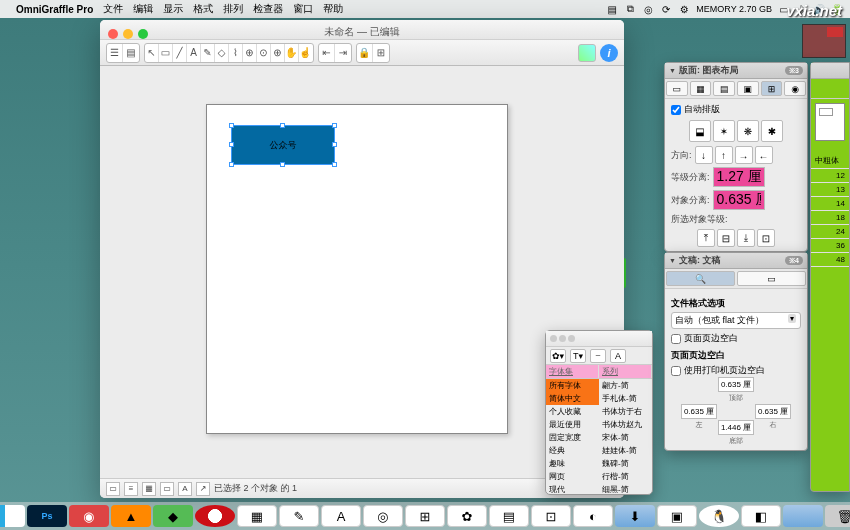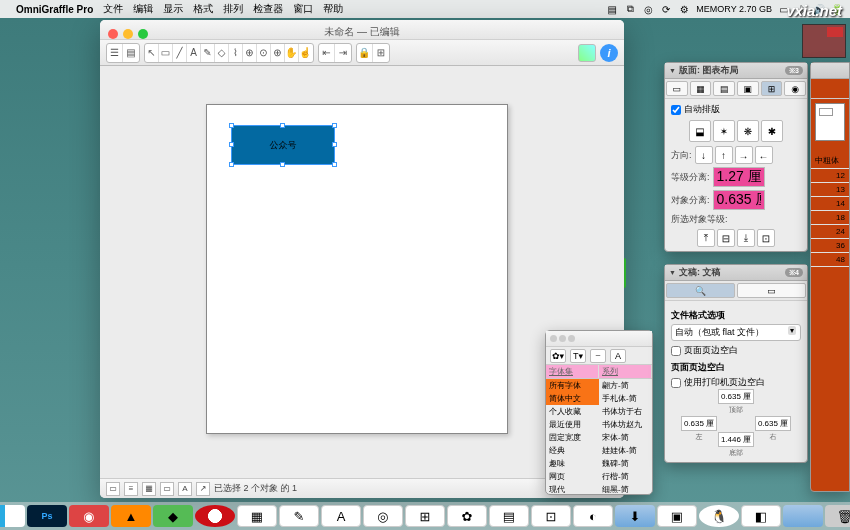--- a/index.html
+++ b/index.html
@@ -65,23 +65,23 @@
 .insp-check { display: flex; align-items: center; gap: 3px; font-size: 9px; }
 .insp-check input { width: 10px; height: 10px; }
 .insp-select { border: 1px solid #bbb; background: #fff; font-size: 9px; padding: 1px 3px; width: 100%; border-radius: 3px; position: relative; }
 .insp-select::after { content: "▾"; position: absolute; right: 4px; top: 1px; font-size: 8px; background:#ddd; padding:0 2px; border-radius:2px; }
 .insp-section-title { font-size: 9px; font-weight: bold; margin: 4px 0 2px; }
 .margin-grid { display: grid; grid-template-columns: 36px 36px 36px; grid-template-rows: auto auto auto auto; gap: 1px; justify-content: center; font-size: 8px; }
 .margin-grid .mg-cell { text-align: center; }
 .margin-grid .mg-val { border: 1px solid #bbb; background: #fff; padding: 1px; }
 .margin-grid .mg-lbl { color: #666; font-size: 7px; }
 
-.inspector2 { position: absolute; right: 42px; top: 252px; width: 144px; background: #ececec; border: 1px solid #999; border-radius: 4px; box-shadow: 0 5px 15px rgba(0,0,0,0.3); font-size: 9px; margin-top: 12px; }
-
-.right-panel { position: absolute; right: 0; top: 62px; width: 40px; height: 430px; background: #c2410c; border: 1px solid #999; border-radius: 4px 0 0 4px; box-shadow: 0 5px 15px rgba(0,0,0,0.3); }
+.inspector2 { position: absolute; right: 42px; top: 252px; width: 144px; background: #ececec; border: 1px solid #999; border-radius: 4px; box-shadow: 0 5px 15px rgba(0,0,0,0.3); font-size: 9px; }
+
+.right-panel { position: absolute; right: 0; top: 62px; width: 40px; height: 430px; background: #84cc16; border: 1px solid #999; border-radius: 4px 0 0 4px; box-shadow: 0 5px 15px rgba(0,0,0,0.3); }
 .rp-header { height: 16px; background: linear-gradient(#dcdcdc,#cacaca); border-bottom: 1px solid #aaa; }
 .rp-tabs { height: 20px; border-bottom: 1px solid #ccc; }
 .rp-thumb { margin: 4px auto; width: 30px; height: 38px; background: #fff; border: 1px solid #888; position: relative; }
 .rp-thumb::before { content:""; position:absolute; left:3px; top:4px; width:12px; height:6px; border:1px solid #999; }
 .rp-size-list { margin-top: 12px; font-size: 8px; }
 .rp-size-list div { padding: 2px 4px; border-bottom: 1px solid #e0e0e0; text-align: right; }
 
 .watermark { position: absolute; right: 8px; top: 2px; font-size: 15px; font-weight: bold; color: #fff; text-shadow: 1px 1px 2px #000; font-style: italic; }
 
 .right-thumbnail { position: absolute; right: 4px; top: 24px; width: 44px; height: 34px; background: #884444; border: 1px solid #333; }

